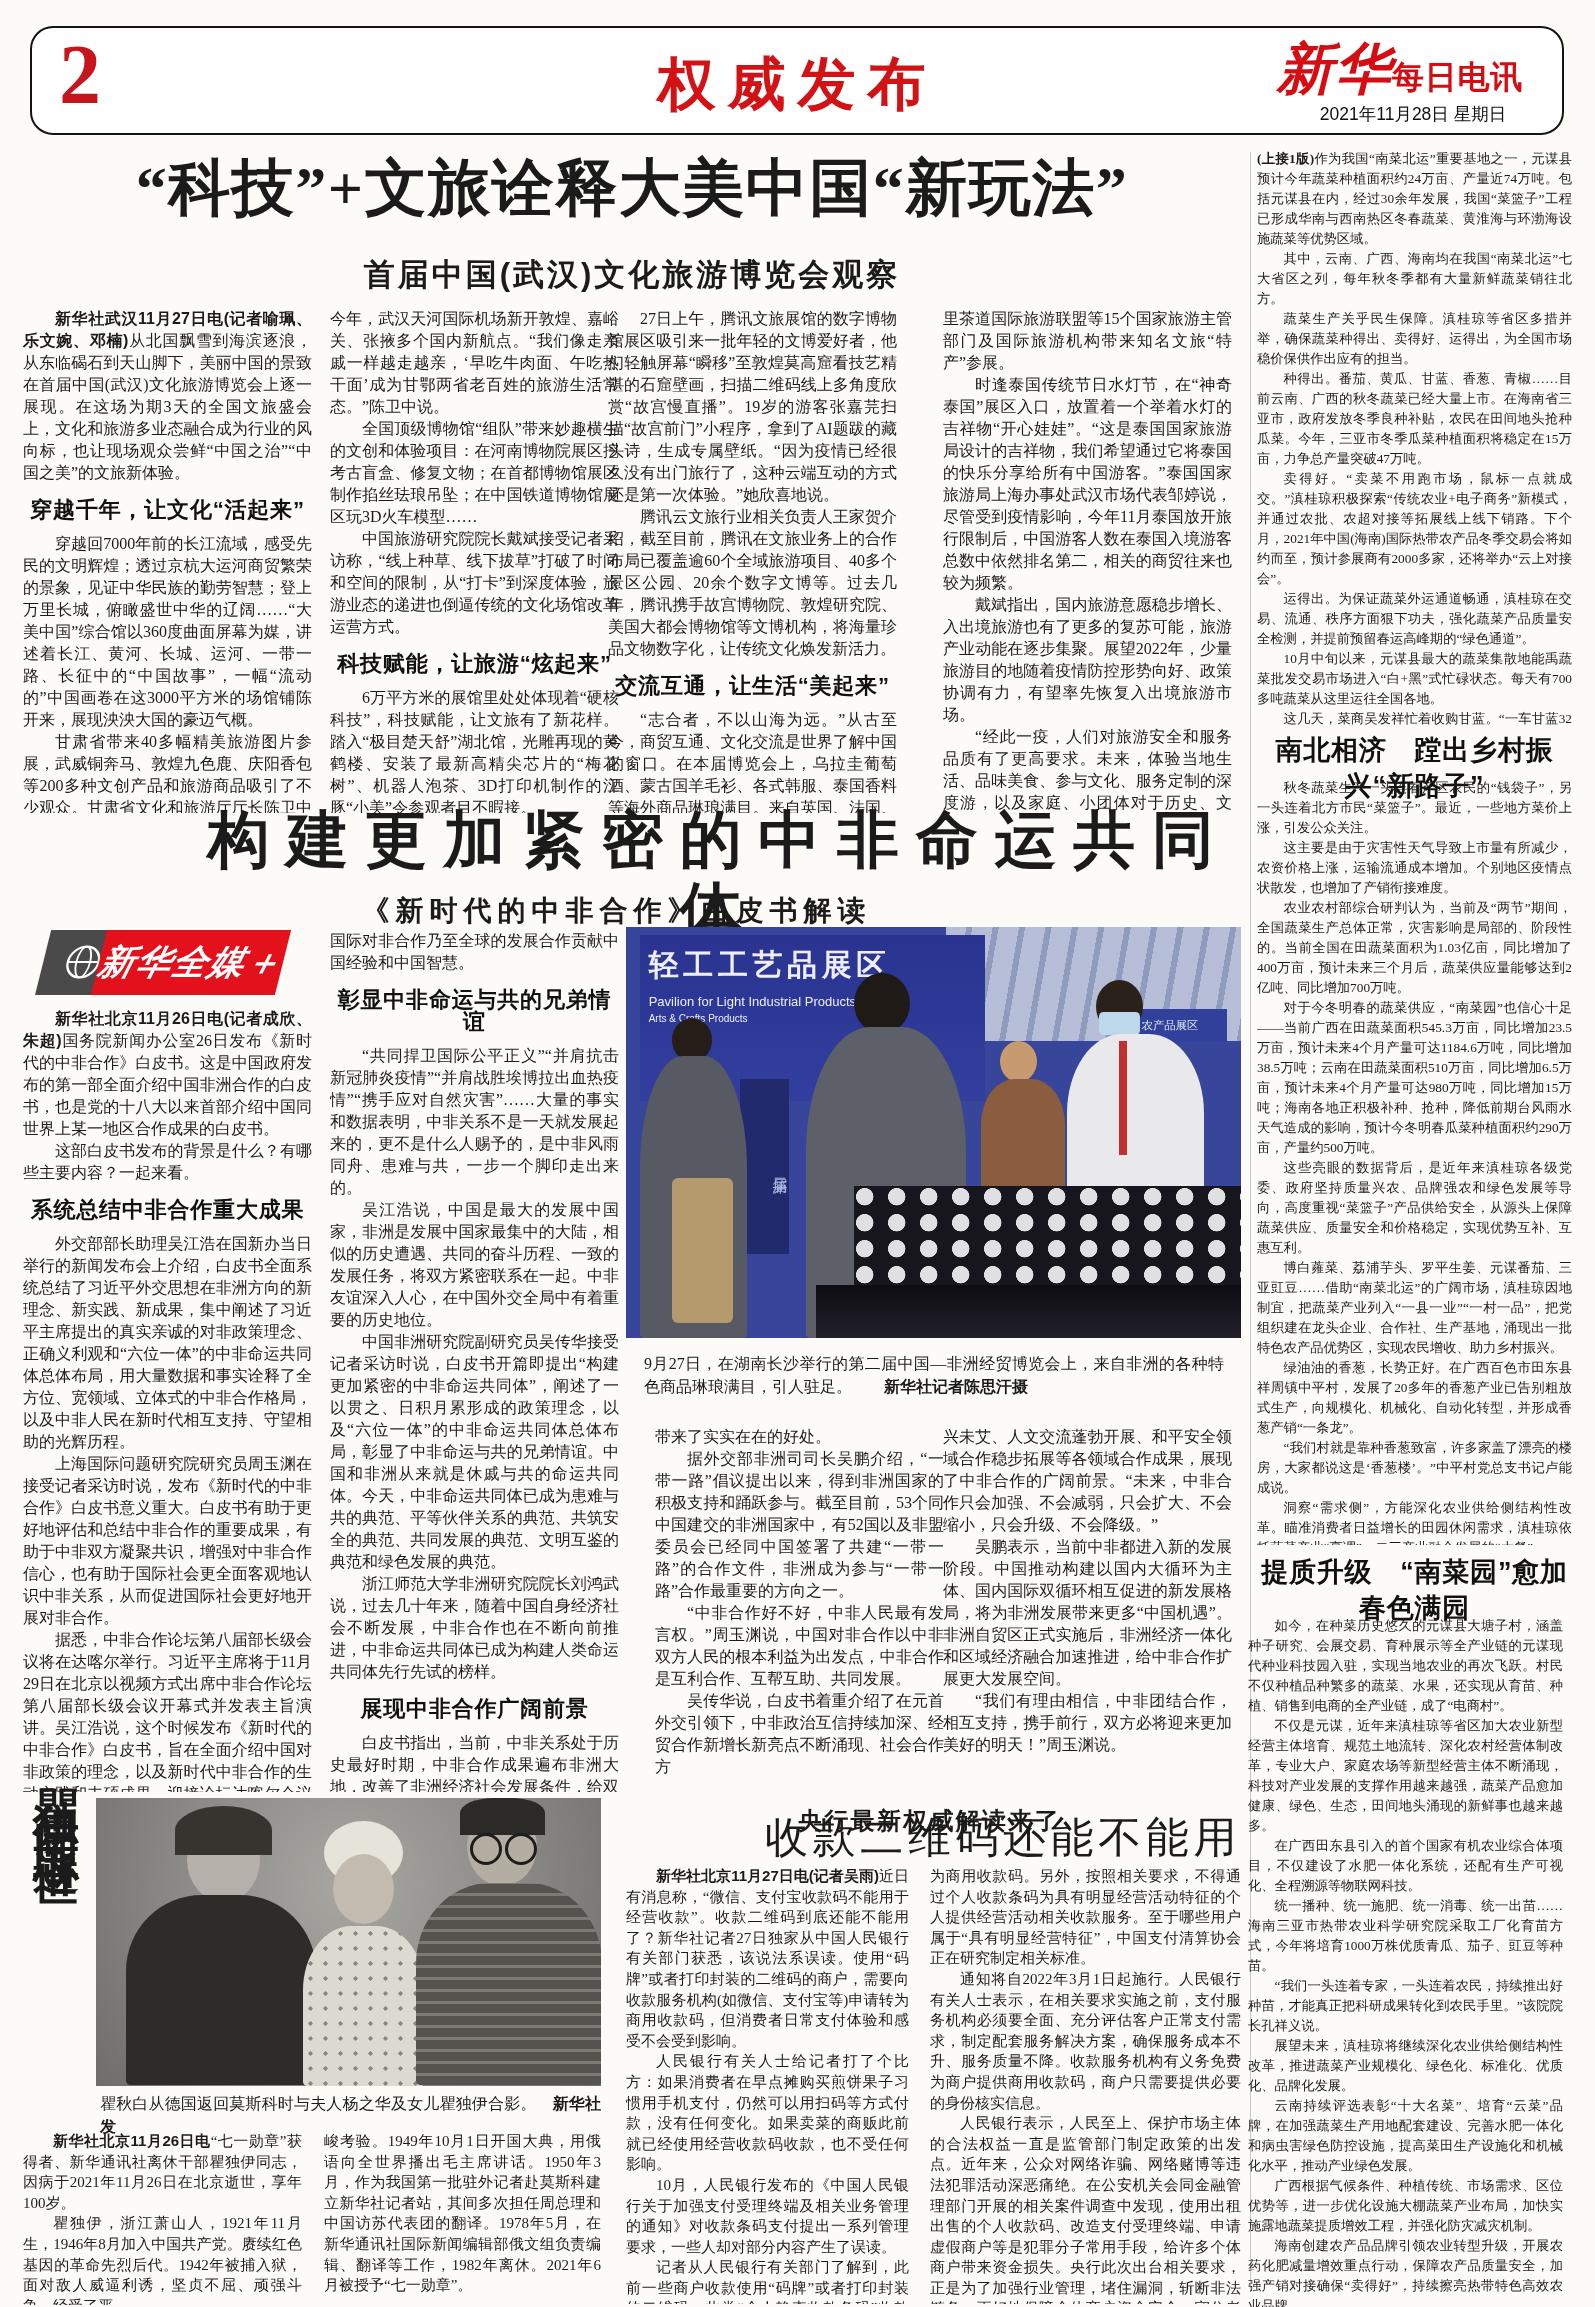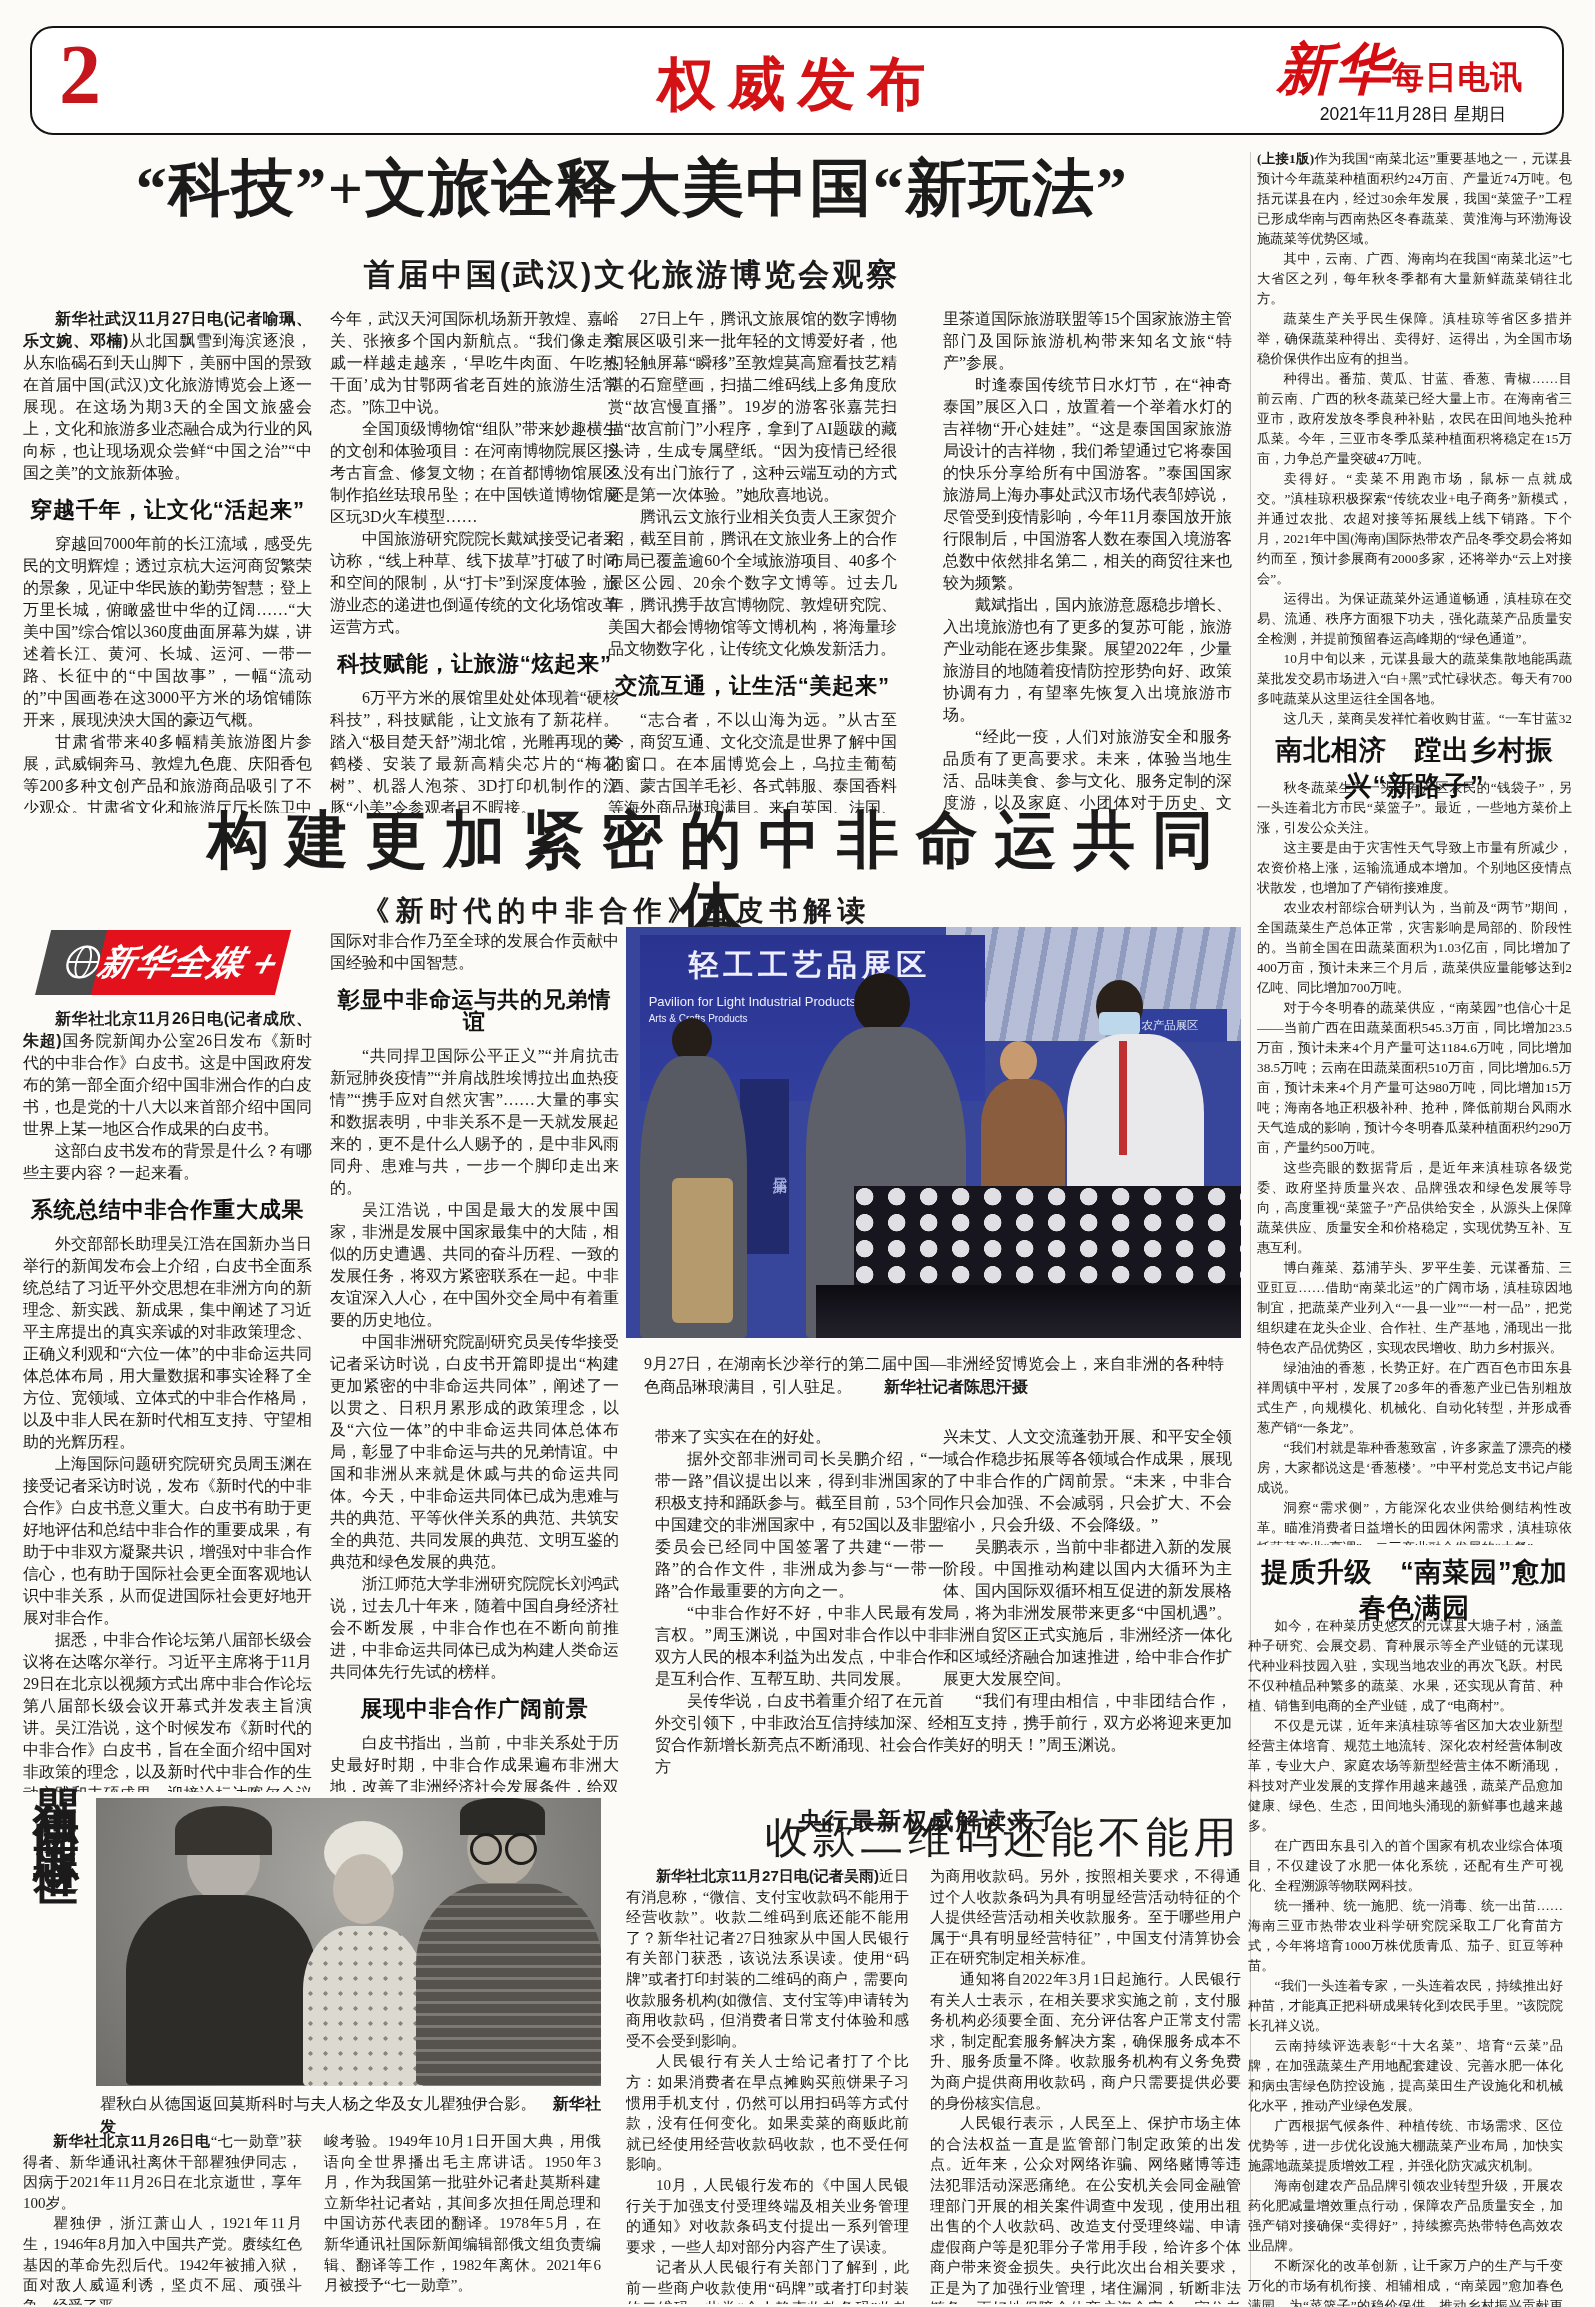--- a/index.html
+++ b/index.html
@@ -33,21 +33,21 @@
   #media-logo{left:35px;top:930px;width:248px;height:65px;}
   #media-logo .dark{position:absolute;left:0;top:0;width:73px;height:65px;background:#4a4a4a;transform:skewX(-14deg);transform-origin:bottom left;}
   #media-logo .red{position:absolute;left:64px;top:0;width:184px;height:65px;background:#e3111b;transform:skewX(-14deg);
                    color:#fff;font-weight:900;font-size:35px;line-height:65px;text-align:center;font-style:italic;letter-spacing:1.5px;}
   .caption{font-size:16px;line-height:23px;}
   .credit{font-family:"Liberation Sans","DejaVu Sans",sans-serif;font-weight:bold;}
   
   #expo-photo{left:626px;top:927px;width:615px;height:411px;background:linear-gradient(105deg,#2b3784 0%,#37459b 40%,#5568b0 62%,#8d9bc8 78%,#c2cad纸 100%);background-color:#37459b;overflow:hidden;}
   #expo-ceiling{left:320px;top:0;width:295px;height:114px;background:repeating-linear-gradient(100deg,#cdd4e2 0 20px,#9fabc4 20px 26px);opacity:.85;}
   #expo-banner{left:13.7px;top:7.6px;width:327px;height:145px;background:linear-gradient(180deg,#2a3390,#323f9e);color:#eef;padding:10.7px 9px;}
-  #expo-banner .b1{font-size:30px;font-weight:bold;letter-spacing:4.6px;font-family:"Liberation Sans",sans-serif;margin-left:40px;}
+  #expo-banner .b1{font-size:30px;font-weight:bold;letter-spacing:4.6px;font-family:"Liberation Sans",sans-serif;}
   #expo-banner .b2{font-size:13px;margin-top:7.6px;font-family:"Liberation Sans",sans-serif;}
   #expo-banner .b3{font-size:10px;margin-top:4.6px;font-family:"Liberation Sans",sans-serif;}
   #expo-sign2{left:487px;top:82px;width:114px;height:33px;background:#31409a;color:#dde4f5;font-size:11.4px;line-height:33px;text-align:center;font-family:"Liberation Sans",sans-serif;}
   #expo-pillar{left:114px;top:152px;width:49px;height:175px;background:#222a6e;color:#aab4e0;font-size:15px;writing-mode:vertical-rl;text-align:center;font-family:"Liberation Sans",sans-serif;}
   .fig{position:absolute;border-radius:40% 40% 4.6px 4.6px;}
   .head{position:absolute;border-radius:50%;}
   #expo-table{left:228px;top:259px;width:387px;height:152px;background:#17151d;
       background-image:radial-gradient(circle at 10.7px 10.7px,#e0dfe4 8.4px,rgba(0,0,0,0) 9px);background-size:32px 26px;}
   #expo-tablefront{left:190px;top:358px;width:425px;height:53px;background:linear-gradient(180deg,#0d0c12,#23212b);}
   #qu-photo{left:96px;top:1798px;width:505px;height:288px;background:radial-gradient(circle at 50% 30%,#a9a7a2 0%,#8a8884 55%,#6f6d69 100%);overflow:hidden;}
@@ -242,20 +242,21 @@
     <p class="para">洞察“需求侧”，方能深化农业供给侧结构性改革。瞄准消费者日益增长的田园休闲需求，滇桂琼依托蔬菜产业“烹调”一二三产业融合发展的“大餐”。</p>
 
   </div>
   <div class="abs striphead" style="left:1257px;top:1554px;width:315px;">提质升级　“南菜园”愈加春色满园</div>
   <div class="abs col strip" style="left:1248px;top:1600px;width:315px;height:706px;margin-top:16px;">
     <p class="para">如今，在种菜历史悠久的元谋县大塘子村，涵盖种子研究、会展交易、育种展示等全产业链的元谋现代种业科技园入驻，实现当地农业的再次飞跃。村民不仅种植品种繁多的蔬菜、水果，还实现从育苗、种植、销售到电商的全产业链，成了“电商村”。</p>
     <p class="para">不仅是元谋，近年来滇桂琼等省区加大农业新型经营主体培育、规范土地流转、深化农村经营体制改革，专业大户、家庭农场等新型经营主体不断涌现，科技对产业发展的支撑作用越来越强，蔬菜产品愈加健康、绿色、生态，田间地头涌现的新鲜事也越来越多。</p>
     <p class="para">在广西田东县引入的首个国家有机农业综合体项目，不仅建设了水肥一体化系统，还配有生产可视化、全程溯源等物联网科技。</p>
     <p class="para">统一播种、统一施肥、统一消毒、统一出苗……海南三亚市热带农业科学研究院采取工厂化育苗方式，今年将培育1000万株优质青瓜、茄子、豇豆等种苗。</p>
     <p class="para">“我们一头连着专家，一头连着农民，持续推出好种苗，才能真正把科研成果转化到农民手里。”该院院长孔祥义说。</p>
+    <p class="para">展望未来，滇桂琼将继续深化农业供给侧结构性改革，推进蔬菜产业规模化、绿色化、标准化、优质化、品牌化发展。</p>
     <p class="para">云南持续评选表彰“十大名菜”、培育“云菜”品牌，在加强蔬菜生产用地配套建设、完善水肥一体化和病虫害绿色防控设施，提高菜田生产设施化和机械化水平，推动产业绿色发展。</p>
     <p class="para">广西根据气候条件、种植传统、市场需求、区位优势等，进一步优化设施大棚蔬菜产业布局，加快实施露地蔬菜提质增效工程，并强化防灾减灾机制。</p>
     <p class="para">海南创建农产品品牌引领农业转型升级，开展农药化肥减量增效重点行动，保障农产品质量安全，加强产销对接确保“卖得好”，持续擦亮热带特色高效农业品牌。</p>
     <p class="para">不断深化的改革创新，让千家万户的生产与千变万化的市场有机衔接、相辅相成，“南菜园”愈加春色满园，为“菜篮子”的稳价保供、推动乡村振兴贡献更大力量。</p>
 
   </div>
 
 </div>
 
 

